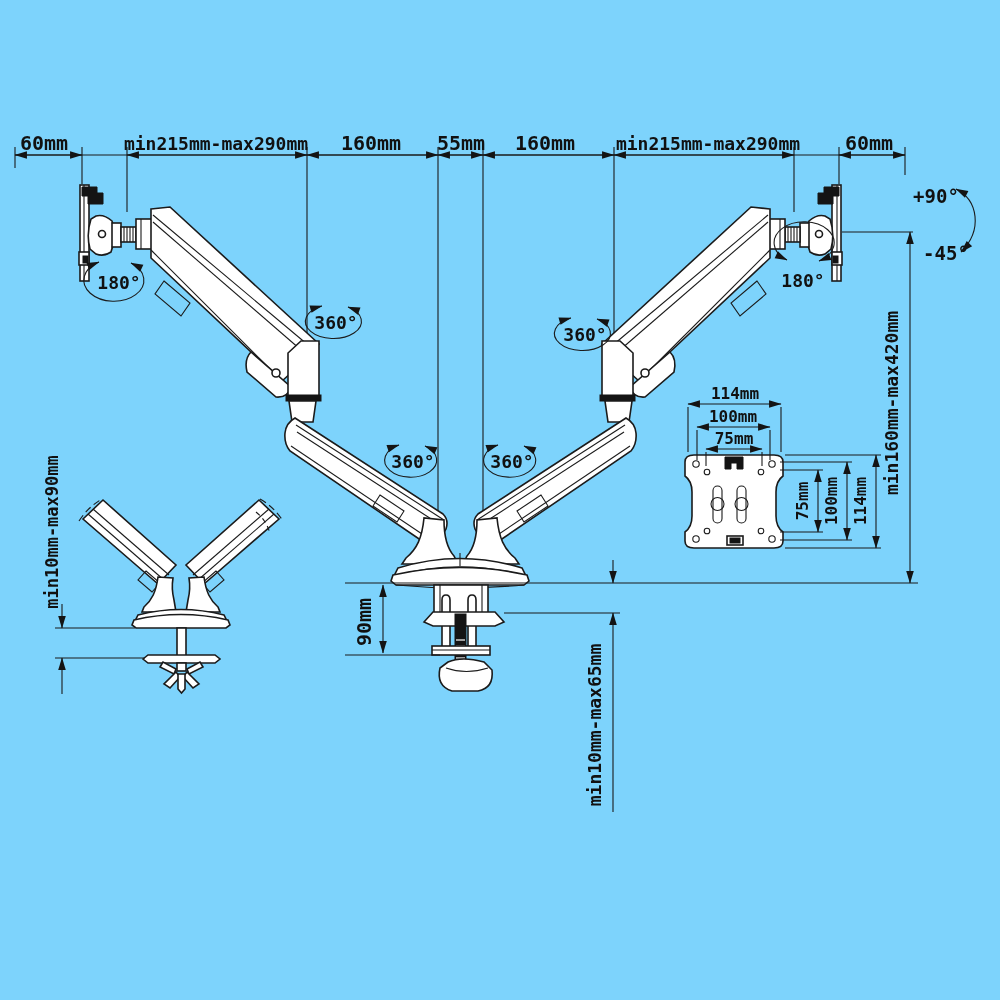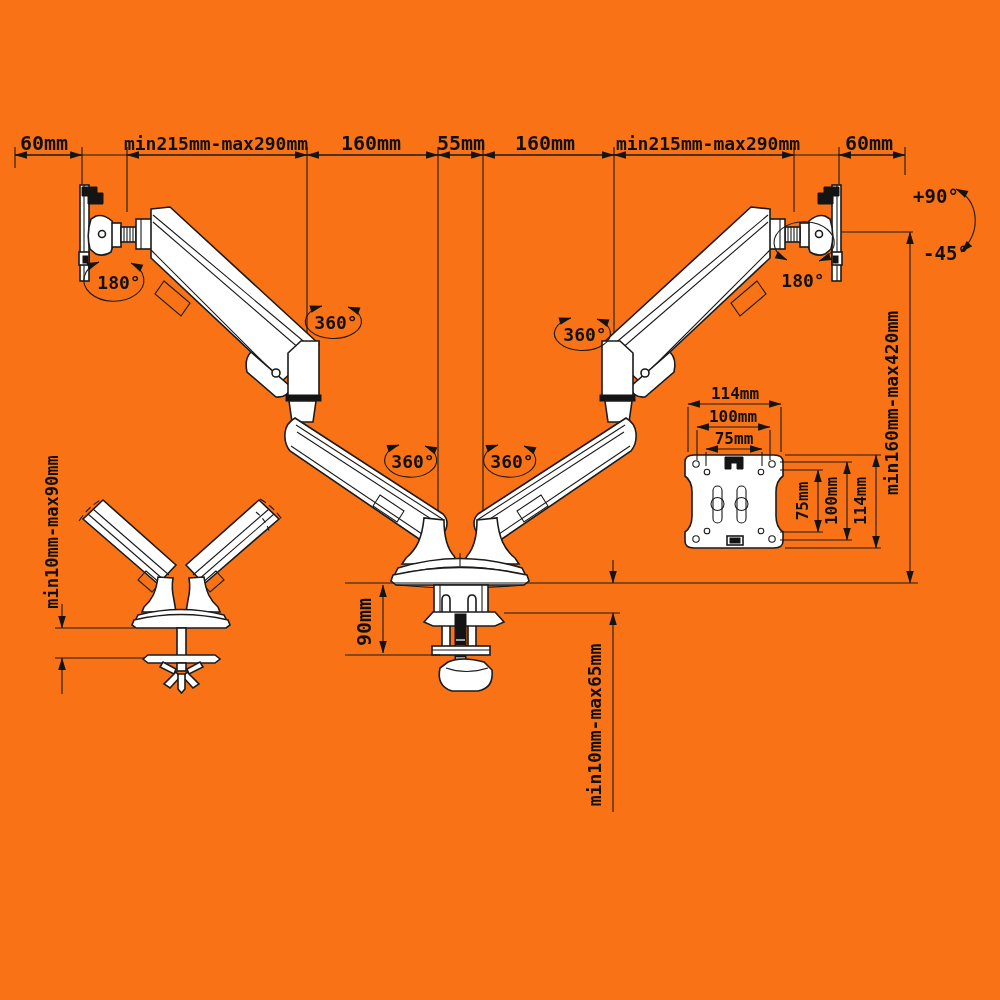--- a/index.html
+++ b/index.html
@@ -1,16 +1,16 @@
 <!DOCTYPE html>
 <html><head>
 <meta charset="utf-8">
 <style>
   html,body{margin:0;padding:0;background:#ffffff;}
-  .stage{position:relative;width:1000px;height:1000px;background:#f97316;overflow:hidden;
+  .stage{position:relative;width:1000px;height:1000px;background:#7dd3fc;overflow:hidden;
          font-family:"DejaVu Sans Mono", "Liberation Mono", monospace;}
   svg{position:absolute;left:0;top:0;}
   .thin{stroke:#1b1b1b;stroke-width:1.1;fill:none;}
   .part{stroke:#1b1b1b;stroke-width:1.6;fill:#ffffff;}
   .partthin{stroke:#1b1b1b;stroke-width:1.1;fill:none;}
   .dark{fill:#141414;stroke:#141414;}
   .txt{font-family:"DejaVu Sans Mono", monospace;font-weight:700;fill:#111;}
   .t20{font-size:20px;}
   .t18{font-size:18px;}
   .t17{font-size:17px;}

